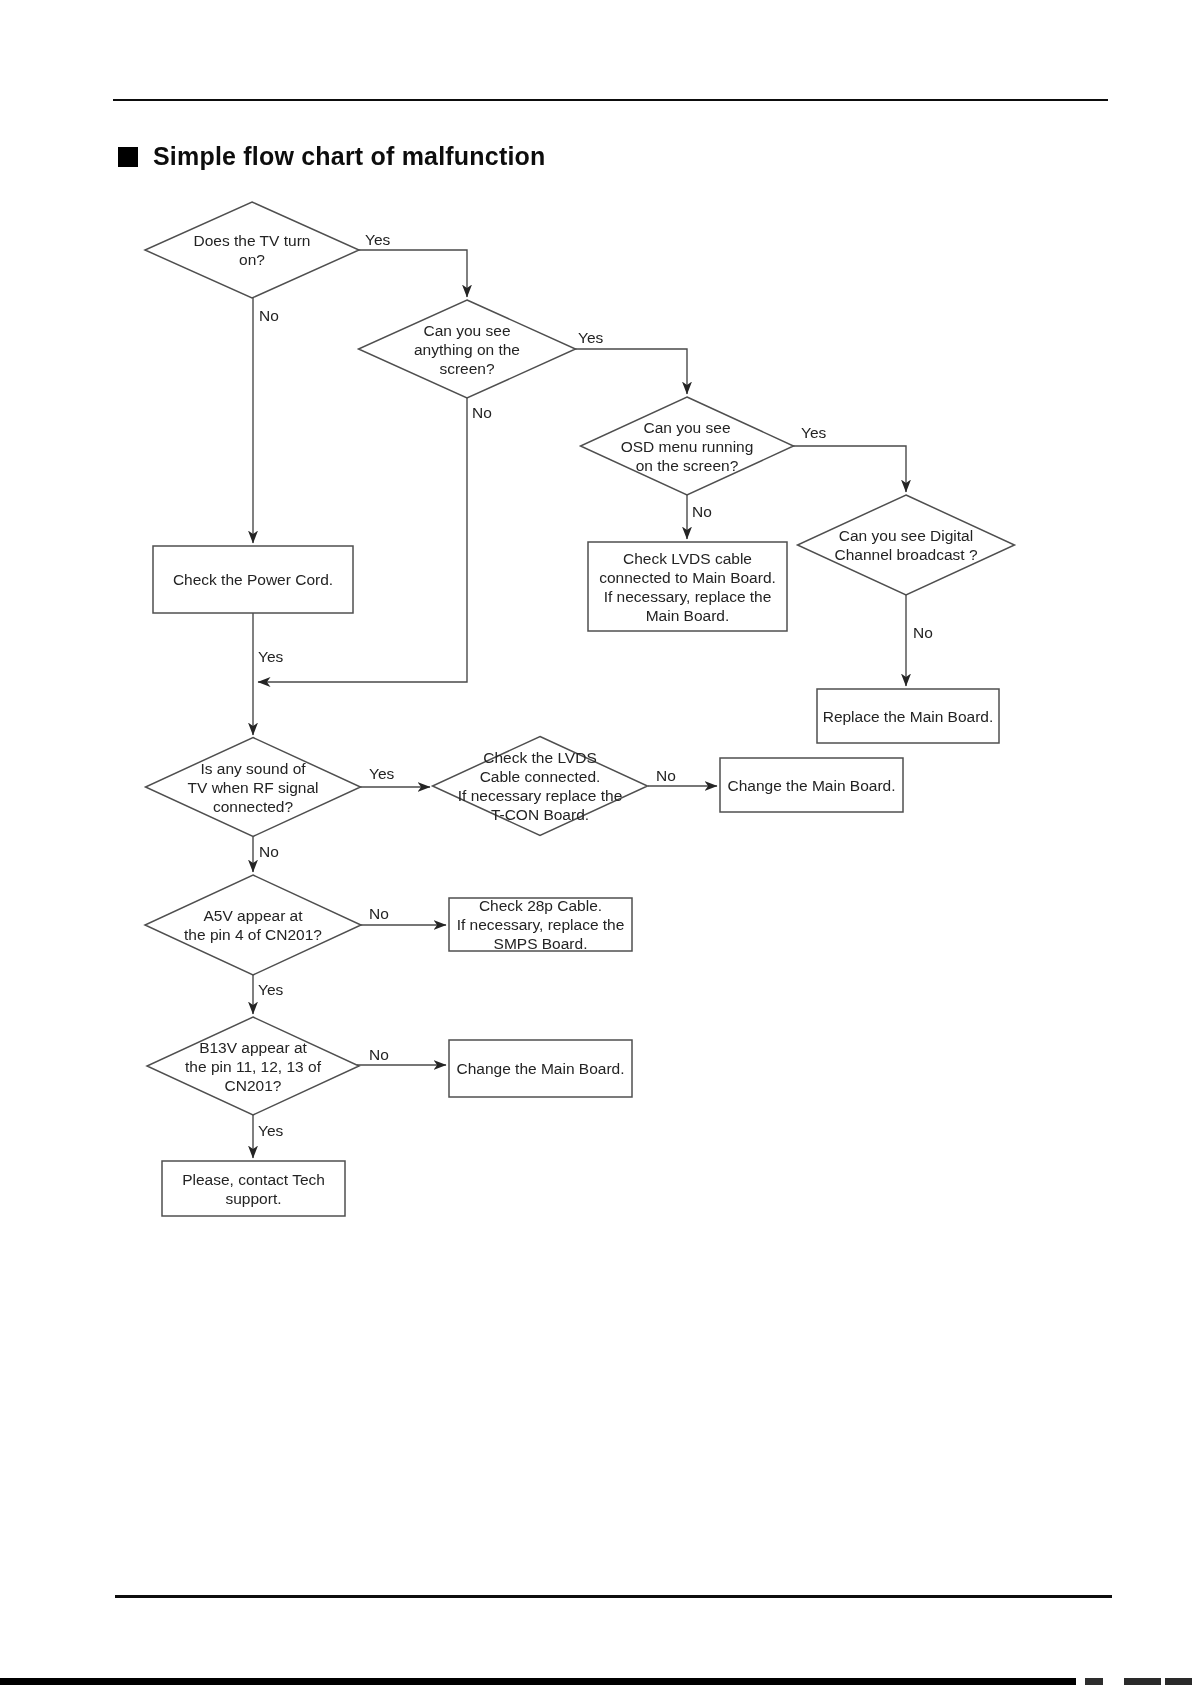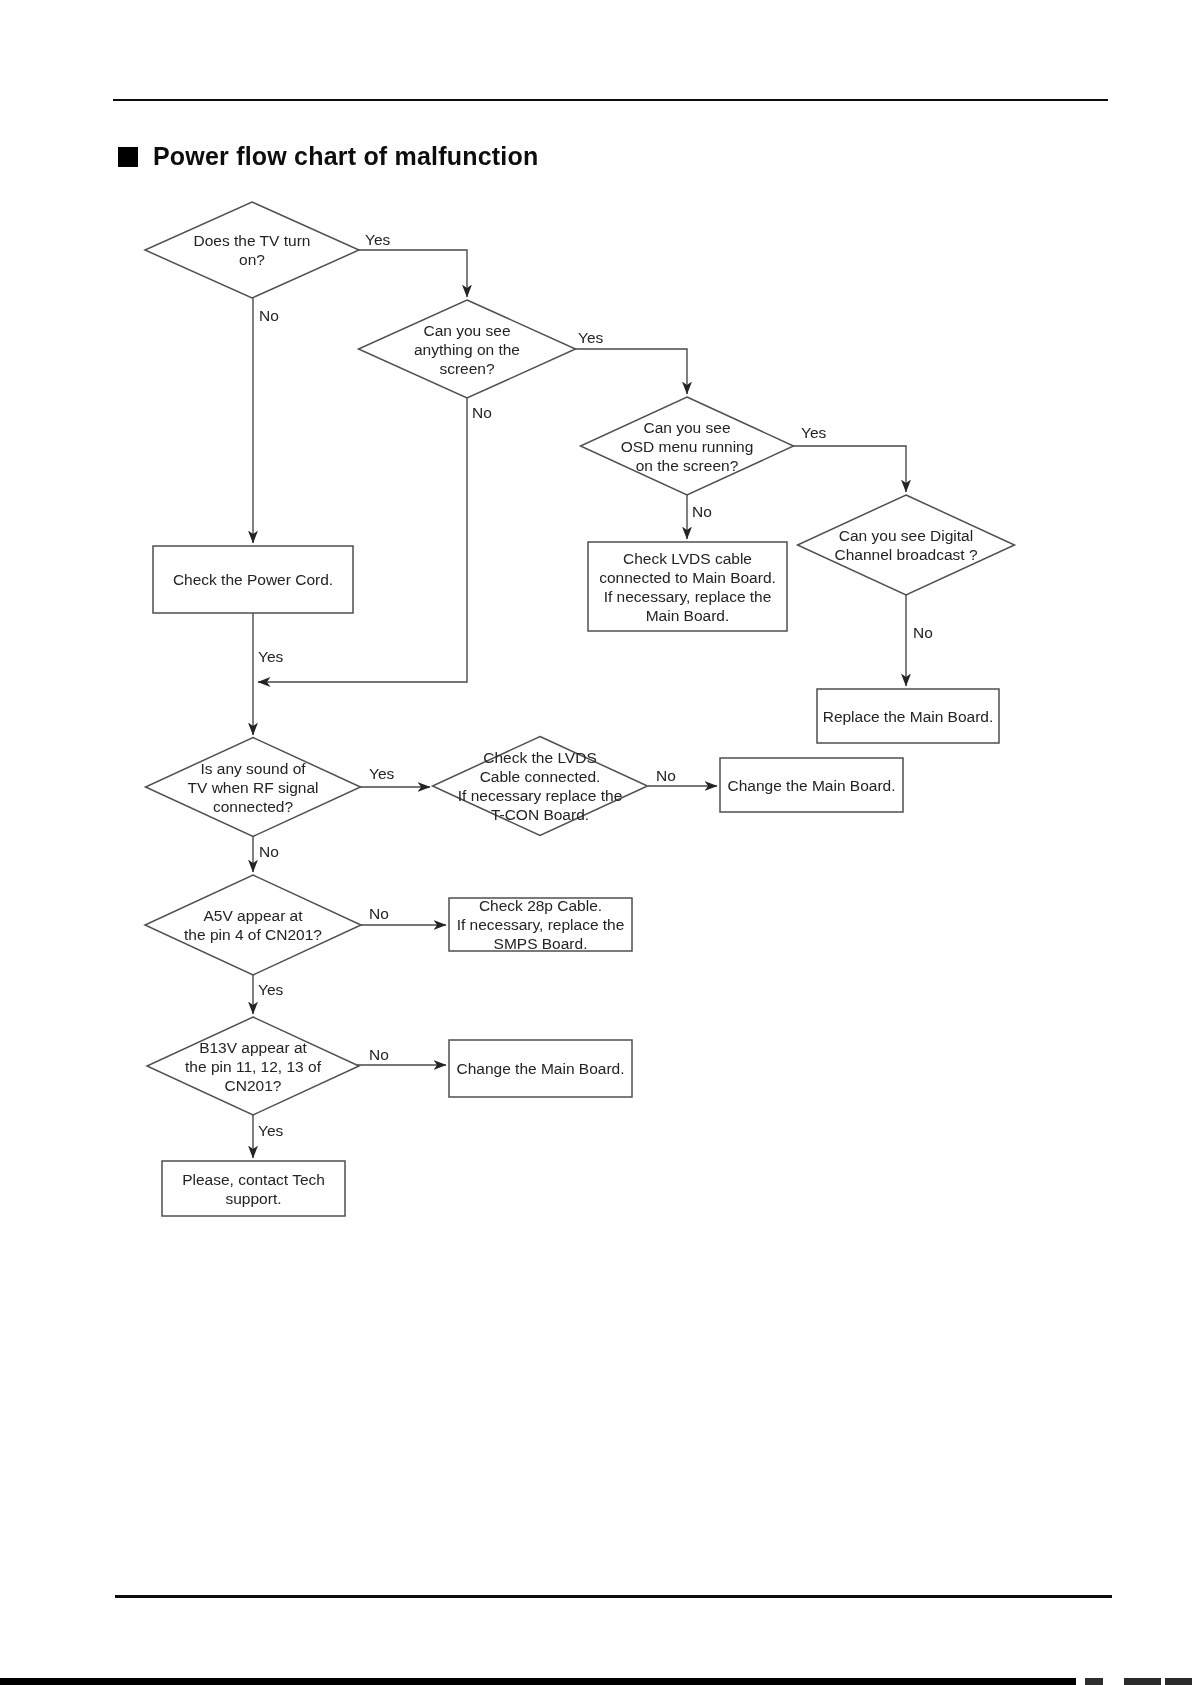--- a/index.html
+++ b/index.html
@@ -20,21 +20,21 @@
 </style>
 </head>
 <body>
 
 <div class="page">
 
   <div class="top-rule"></div>
 
   <div class="title-row">
     <span class="bullet-square"></span>
-    <span class="title-text">Power flow chart of malfunction</span>
+    <span class="title-text">Simple flow chart of malfunction</span>
   </div>
 
   <svg class="flowchart" width="1192" height="1685" viewBox="0 0 1192 1685" xmlns="http://www.w3.org/2000/svg">
     <defs>
       <marker id="arrowhead" markerUnits="userSpaceOnUse" markerWidth="14" markerHeight="11" refX="12.5" refY="5" orient="auto">
         <path d="M0,0 L13,5 L0,10 L3.6,5 Z" fill="#242424"></path>
       </marker>
     </defs>
     <g id="fc-edges">
         <polyline points="359,250 467,250 467,297" class="edge-line" marker-end="url(#arrowhead)"></polyline>

